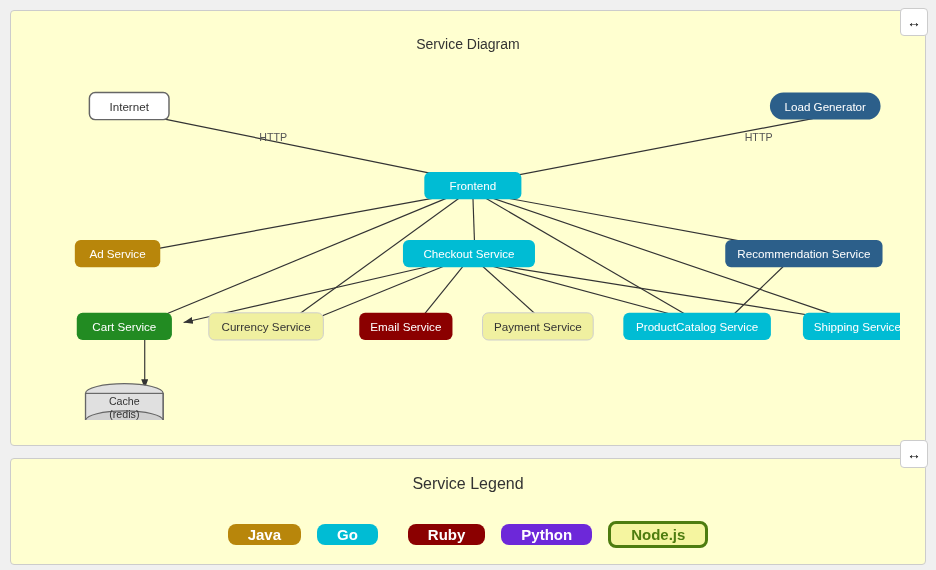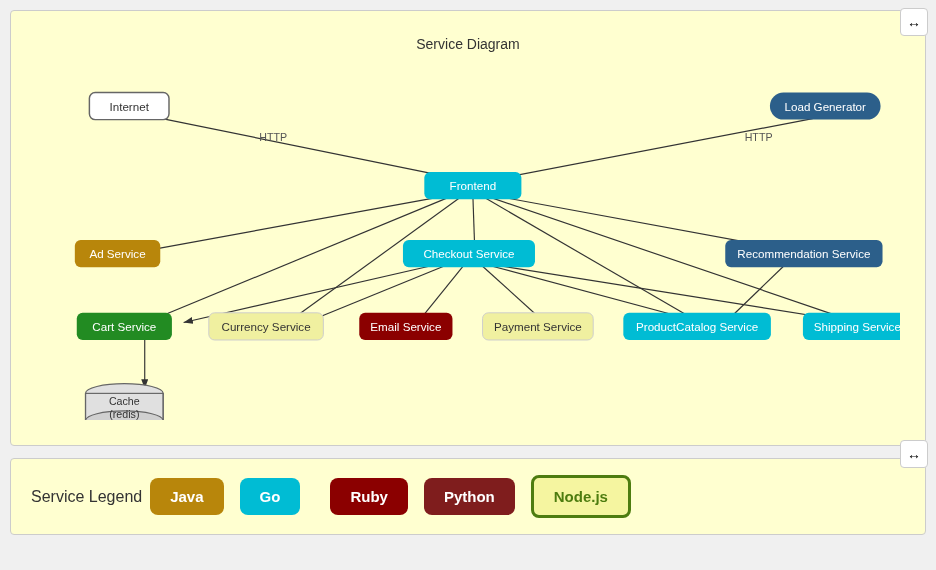--- a/index.html
+++ b/index.html
@@ -65,52 +65,52 @@
       height: 100%;
     }
 
     
     .legend-panel {
       background: #ffffd0;
       border: 1px solid #ccc;
       border-radius: 4px;
       padding: 16px 20px;
       display: flex;
-      flex-direction: row;
-      align-items: center;
-      gap: 8px;
+      flex-direction: column;
+      align-items: center;
+      gap: 28px;
     }
 
     .legend-title {
       font-size: 16px;
       color: #333;
     }
 
     .legend-items {
       display: flex;
       gap: 16px;
       align-items: center;
       flex-wrap: wrap;
       justify-content: center;
     }
 
     .legend-item {
-      padding: 10px 20px;
+      padding: 2px 20px;
       border-radius: 8px;
       color: white;
       font-size: 15px;
       font-weight: bold;
       cursor: pointer;
     }
 
     .legend-java { background: #b8860b; }
     .legend-net { background: #228b22; }
     .legend-go { background: #00bcd4; }
     .legend-ruby { background: #8b0000; margin-left: 14px; }
-    .legend-python { background: #7f1d1d; }
+    .legend-python { background: #6d28d9; }
     .legend-nodejs { background: #f5f5a0; color: #4d7c0f; border: 3px solid #4d7c0f; }
 
     .expand-btn-bottom {
       position: absolute;
       right: 8px;
       top: 440px;
       width: 28px;
       height: 28px;
       background: #fff;
       border: 1px solid #ccc;

